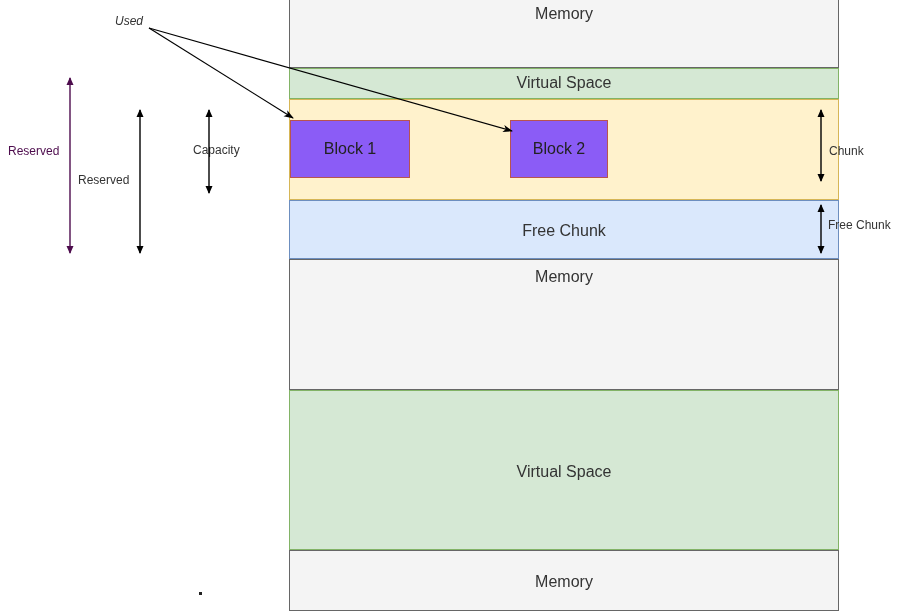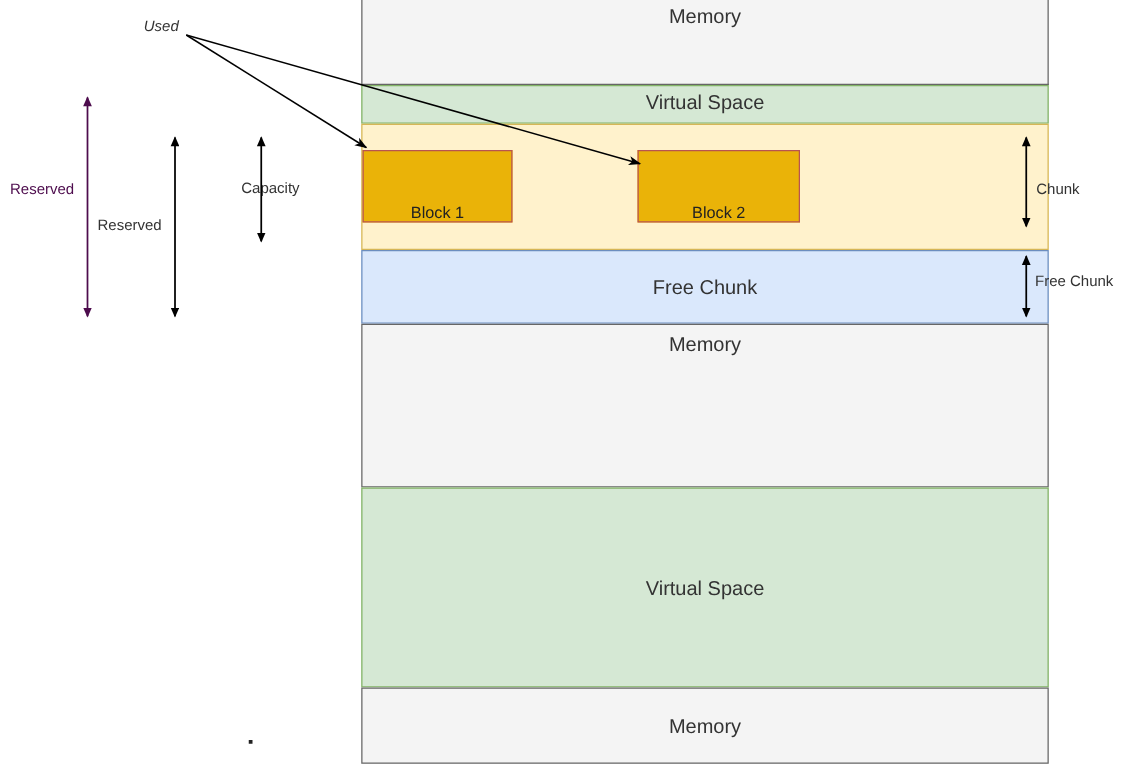--- a/index.html
+++ b/index.html
@@ -29,25 +29,25 @@
   }
   .band-label {
     margin-top: 7px;
     line-height: 14px;
     white-space: nowrap;
   }
   .block {
     position: absolute;
     box-sizing: border-box;
     display: flex;
-    align-items: flex-end;
+    align-items: center;
     justify-content: center;
-    font-size: 13px;
+    font-size: 16px;
     color: #222222;
-    background: #eab308;
+    background: #8b5cf6;
     border: 1px solid #b85450;
   }
   .plain-text {
     position: absolute;
     font-size: 12px;
     line-height: 14px;
     color: #333333;
     white-space: nowrap;
   }
   .plain-text.accent {
@@ -105,21 +105,21 @@
 
   <div class="band" style="left:250px; top:550px; width:550px; height:61px;
               background:#f4f4f4; border:1px solid #666666;">
     <span class="band-label" style="margin-top:24px;">Memory</span>
   </div>
 
   <div class="block" style="left:290px; top:120px; width:120px; height:58px;">
     <span>Block 1</span>
   </div>
 
-  <div class="block" style="left:510px; top:120px; width:130px; height:58px;">
+  <div class="block" style="left:510px; top:120px; width:98px; height:58px;">
     <span>Block 2</span>
   </div>
 
   <div class="plain-text accent" style="left:8px; top:144px;">Reserved</div>
 
   <div class="plain-text" style="left:78px; top:173px;">Reserved</div>
 
   <div class="plain-text" style="left:153px; top:143px;margin-left:40px;">Capacity</div>
 
   <div class="plain-text" style="left:829px; top:144px;text-align:right;">Chunk</div>

